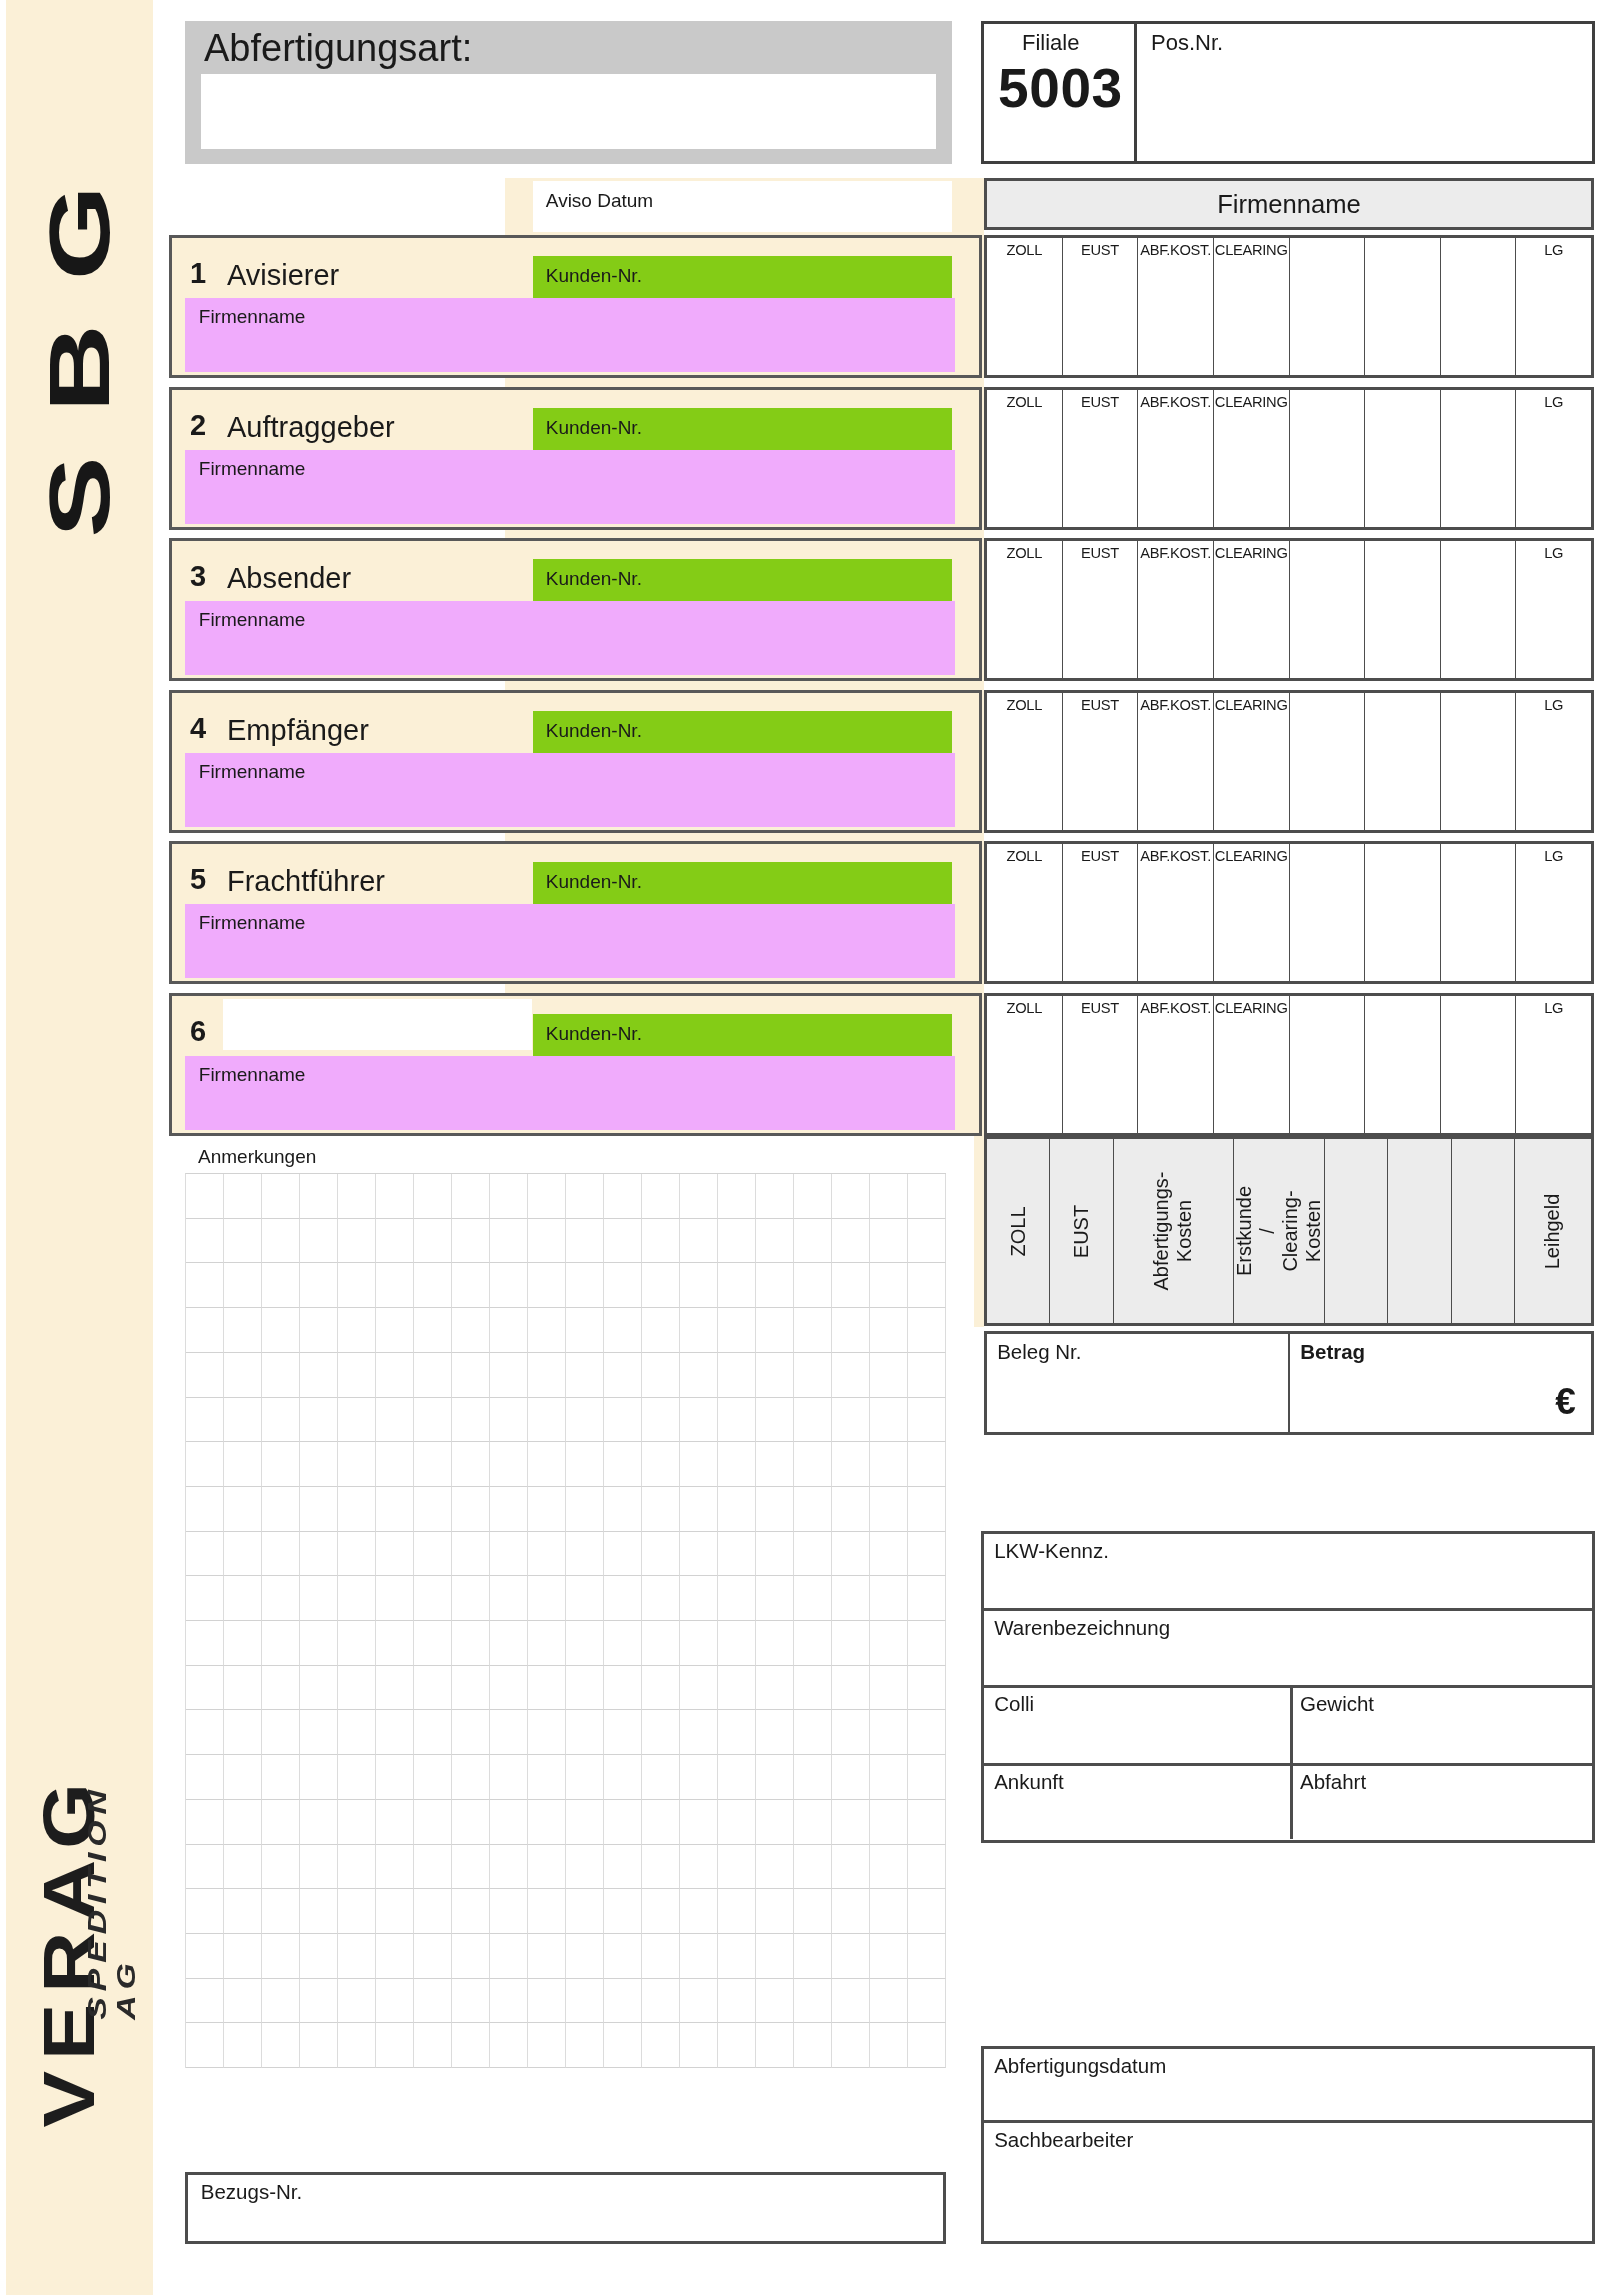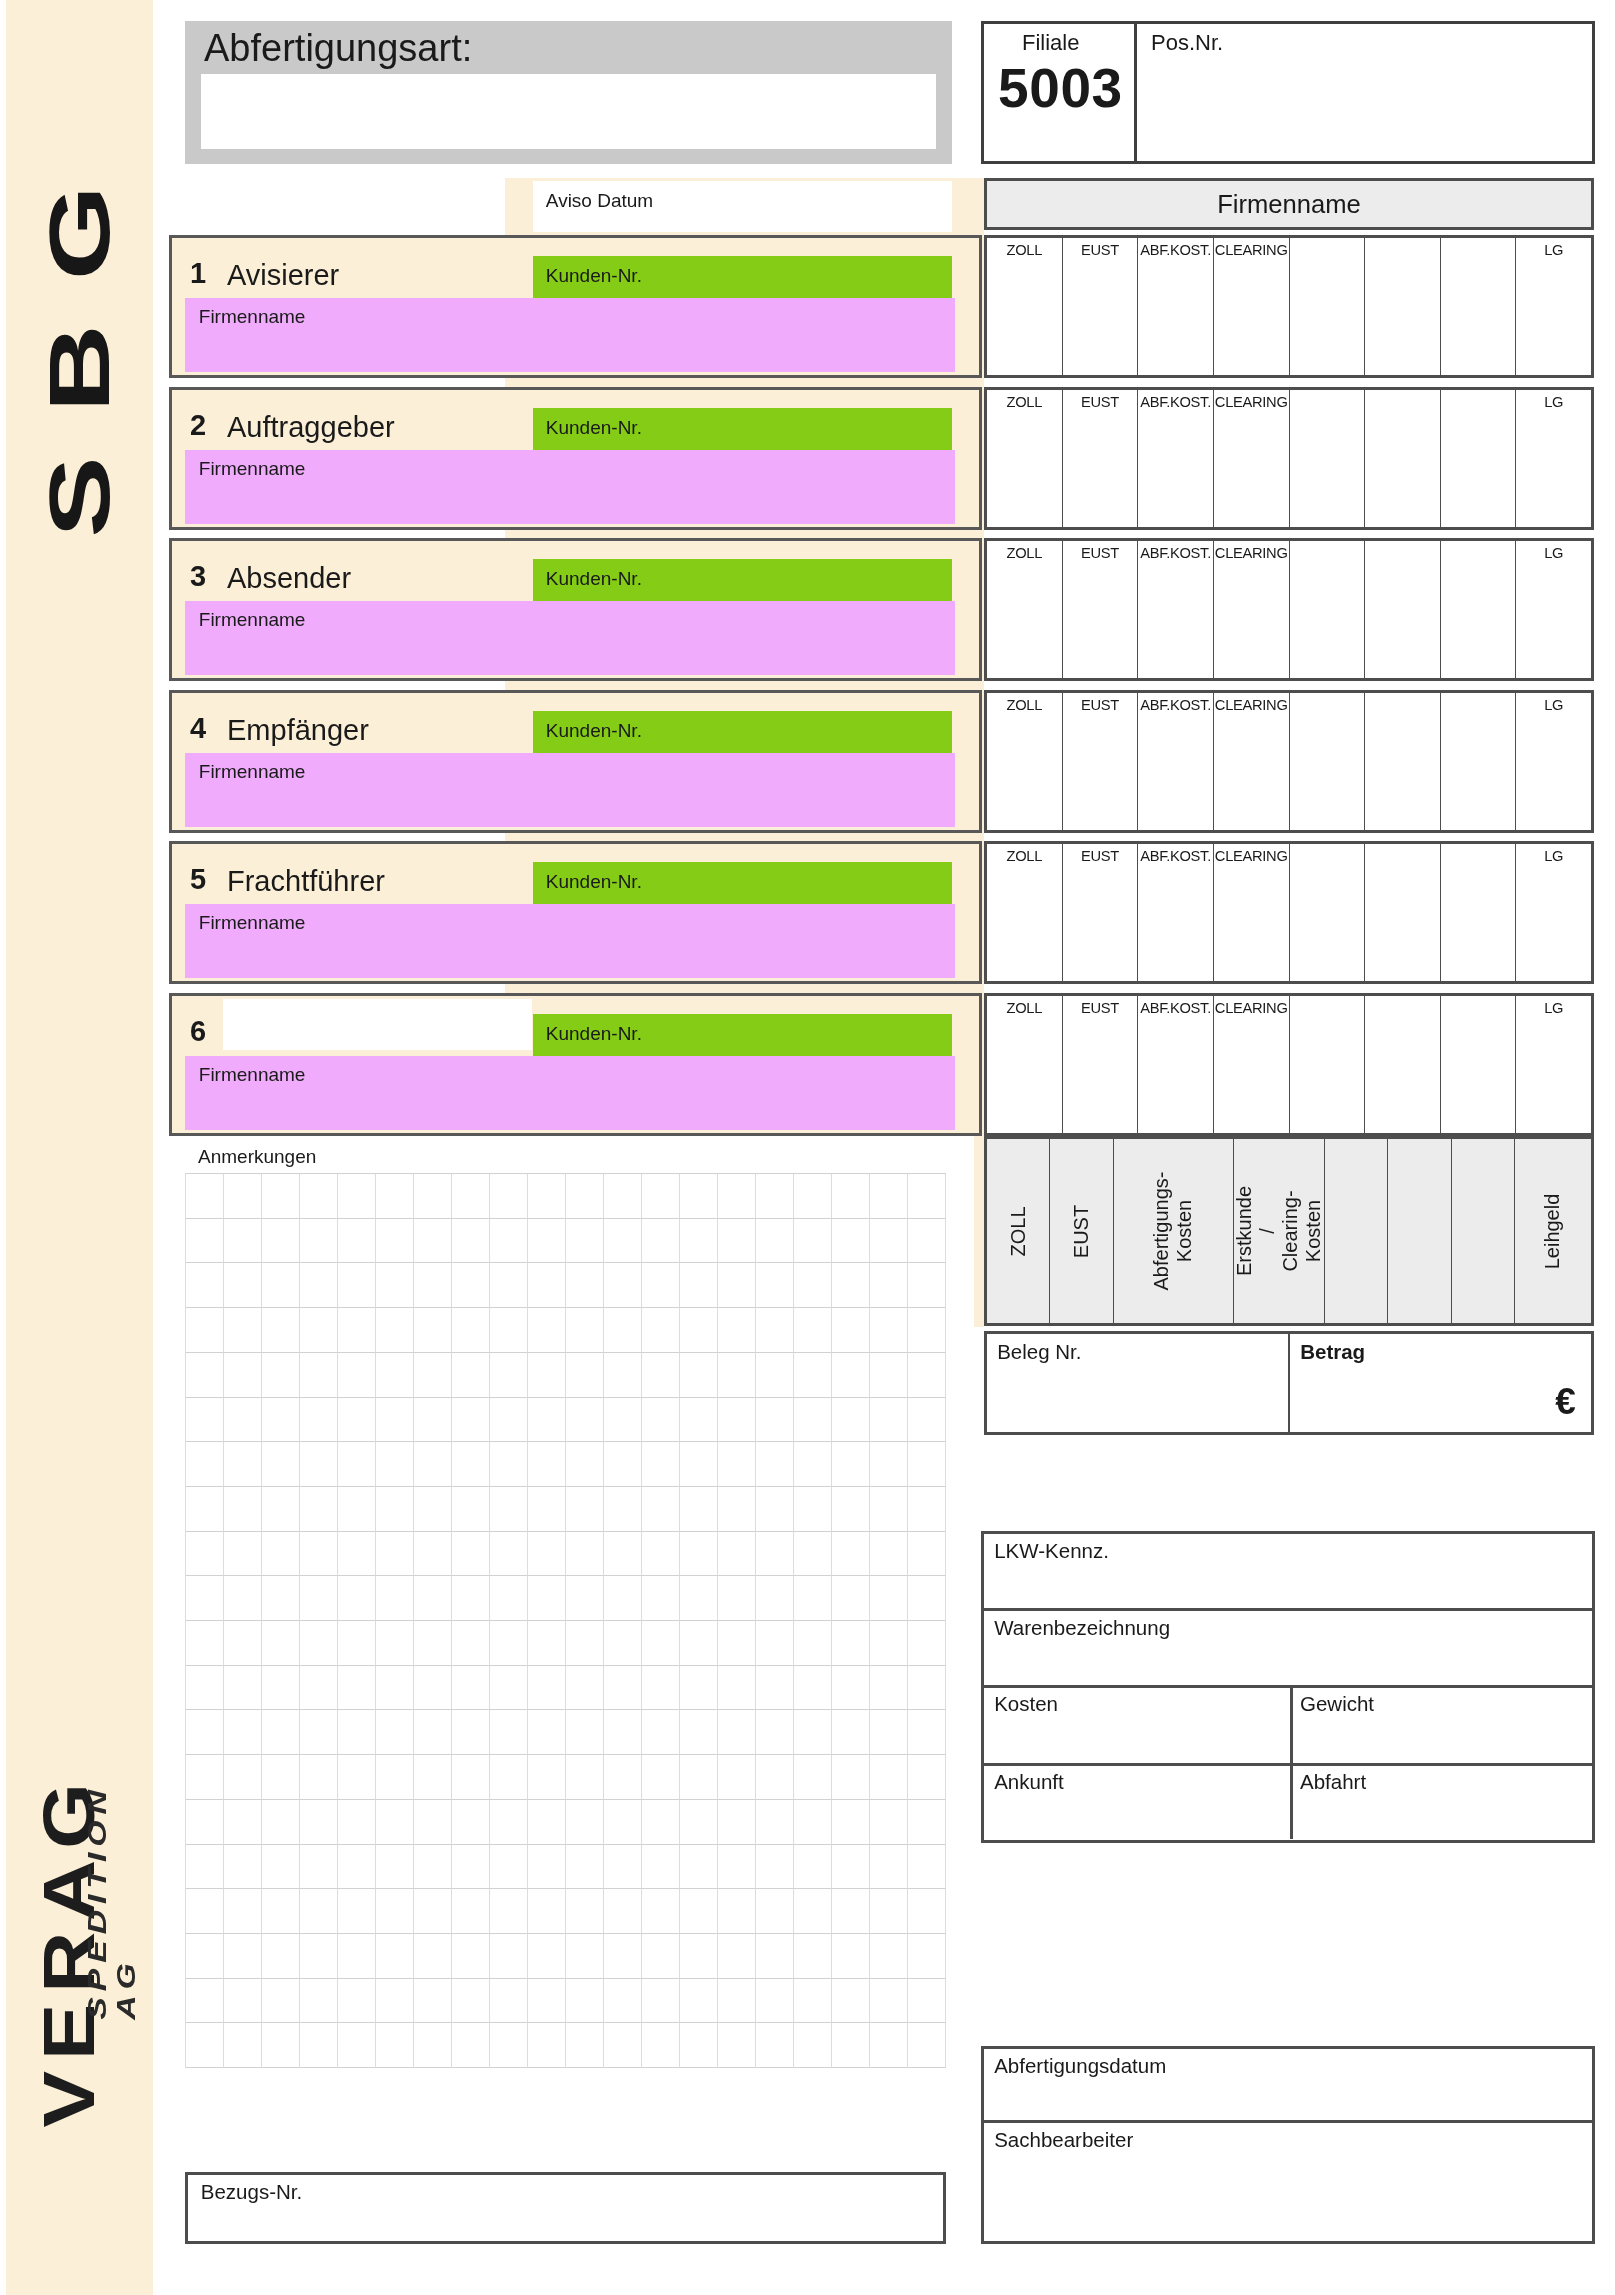--- a/index.html
+++ b/index.html
@@ -779,21 +779,21 @@
   <div class="abs lkw-box">
     <div class="lkw-row" style="top:0;height:77px;">
       <div class="lbl">LKW-Kennz.</div>
     </div>
     <div class="hdiv" style="top:74px;"></div>
     <div class="lkw-row" style="top:77px;height:75px;">
       <div class="lbl">Warenbezeichnung</div>
     </div>
     <div class="hdiv" style="top:151px;"></div>
     <div class="lkw-row" style="top:153px;height:75px;">
-      <div class="half-lbl" style="left:10.2px;">Kosten</div>
+      <div class="half-lbl" style="left:10.2px;">Colli</div>
       <div class="half-lbl" style="left:316px;">Gewicht</div>
       <div style="position:absolute;left:0;top:0;width:306px;height:100%;"></div>
       <div style="position:absolute;left:308px;top:0;right:0;height:100%;"></div>
     </div>
     <div class="hdiv" style="top:229px;"></div>
     <div class="lkw-row" style="top:231px;height:74px;">
       <div class="half-lbl" style="left:10.2px;">Ankunft</div>
       <div class="half-lbl" style="left:316px;">Abfahrt</div>
       <div style="position:absolute;left:0;top:0;width:306px;height:100%;"></div>
       <div style="position:absolute;left:308px;top:0;right:0;height:100%;"></div>

